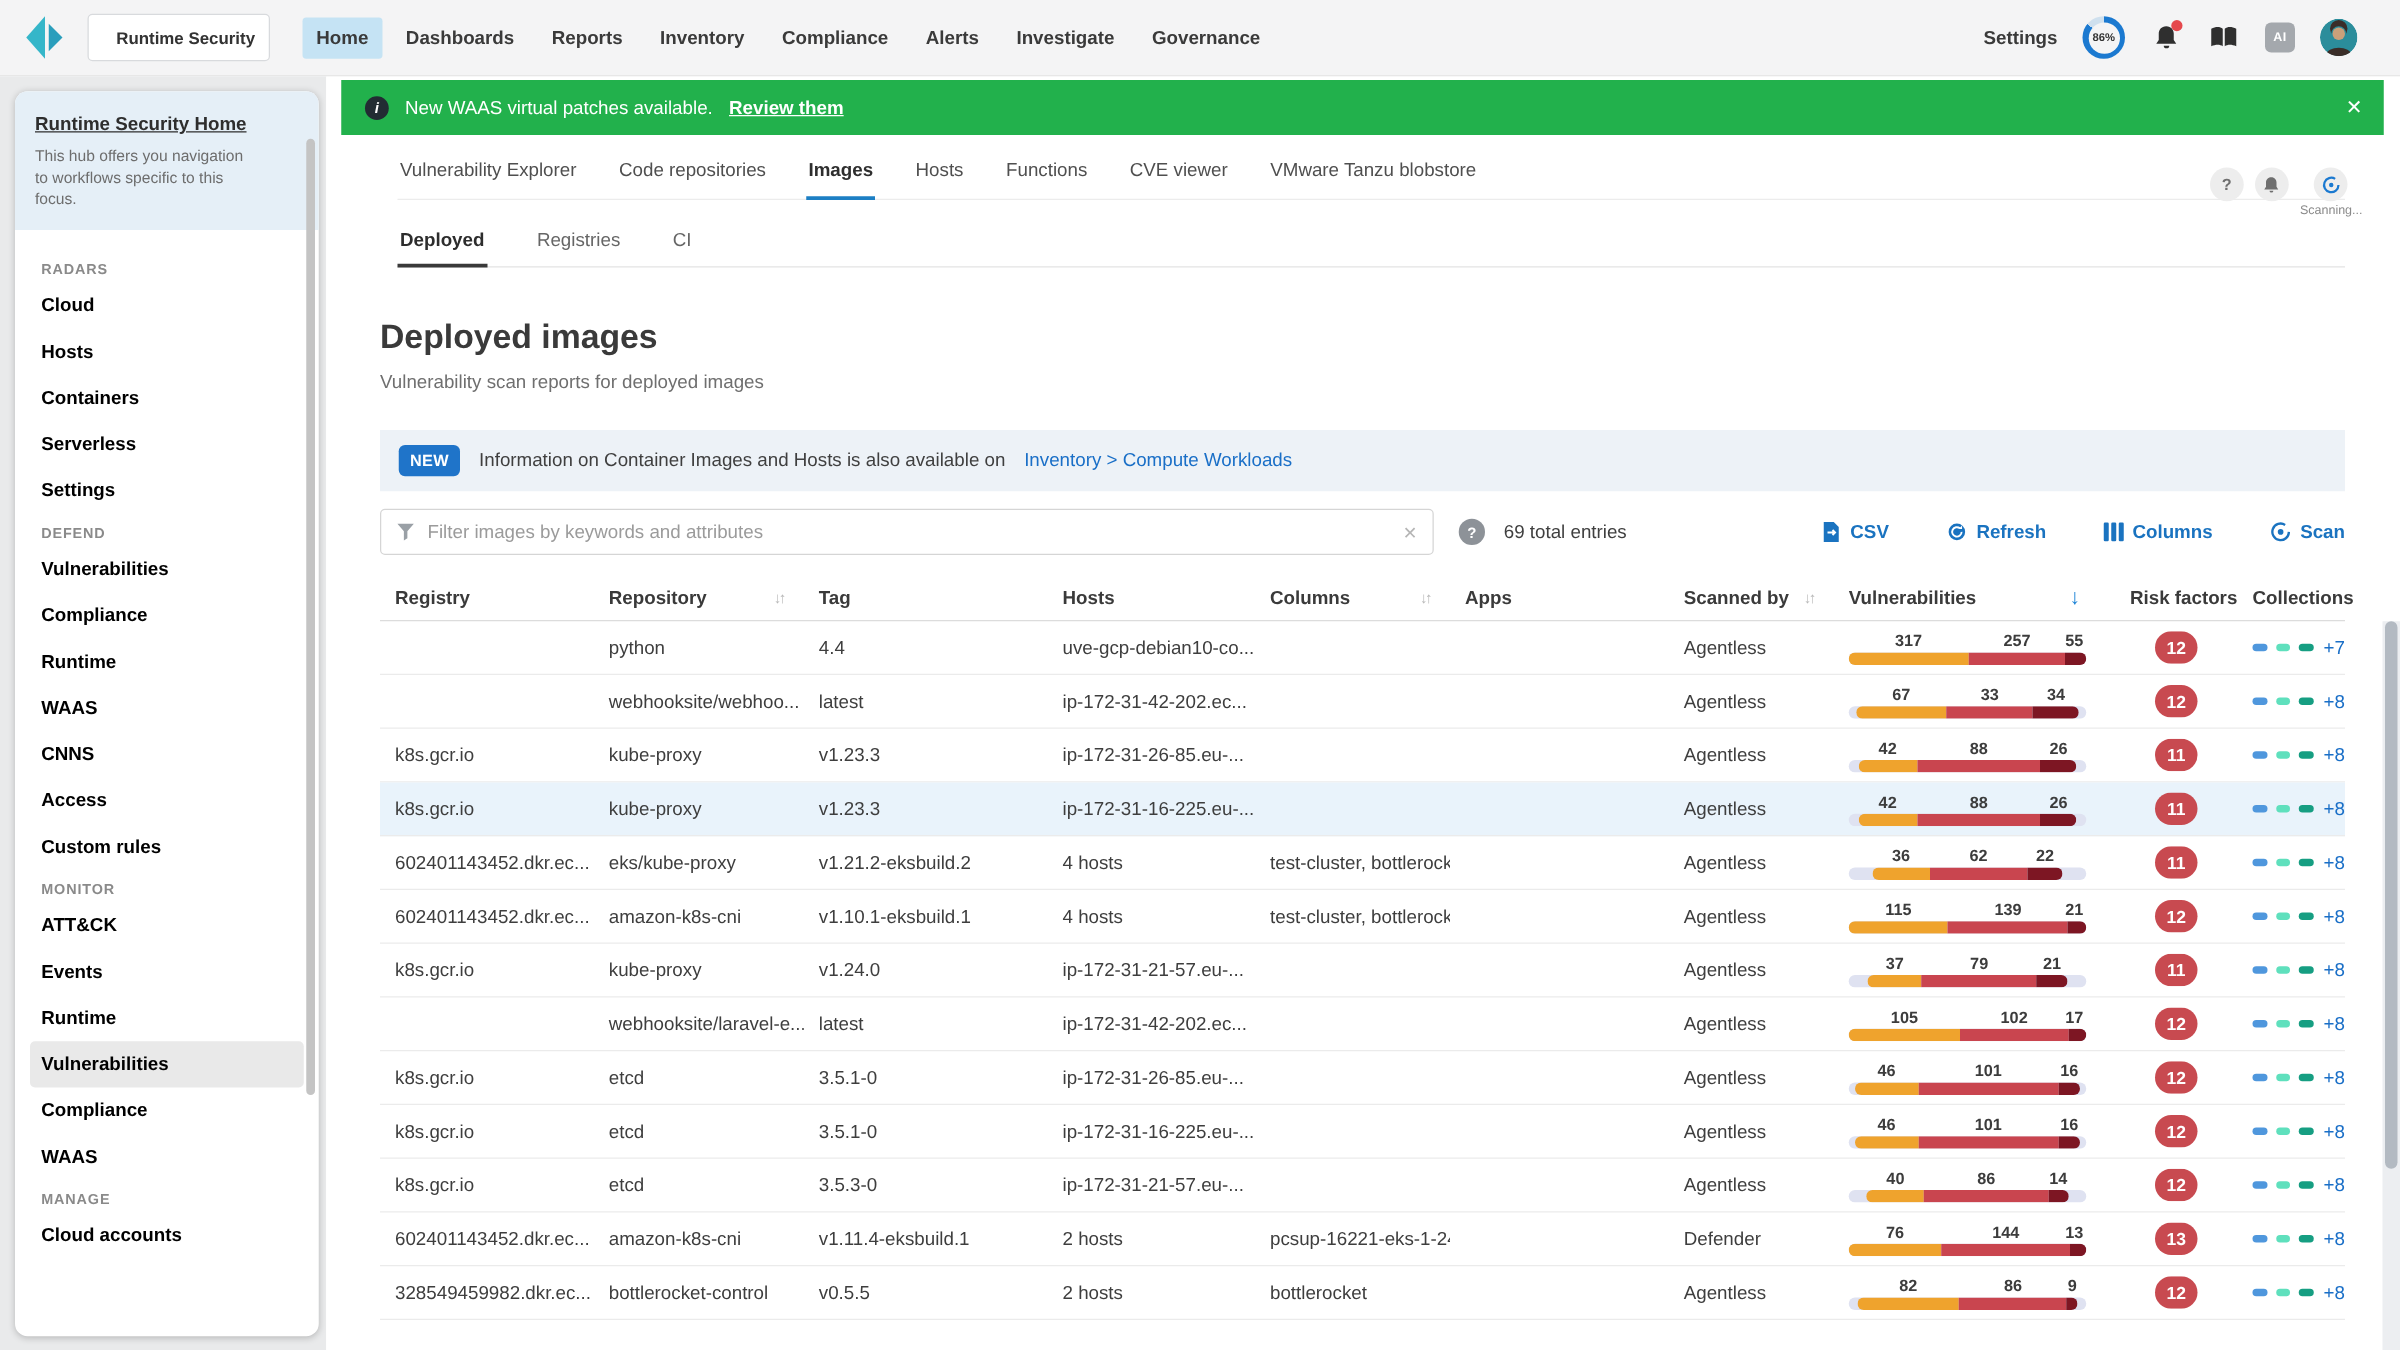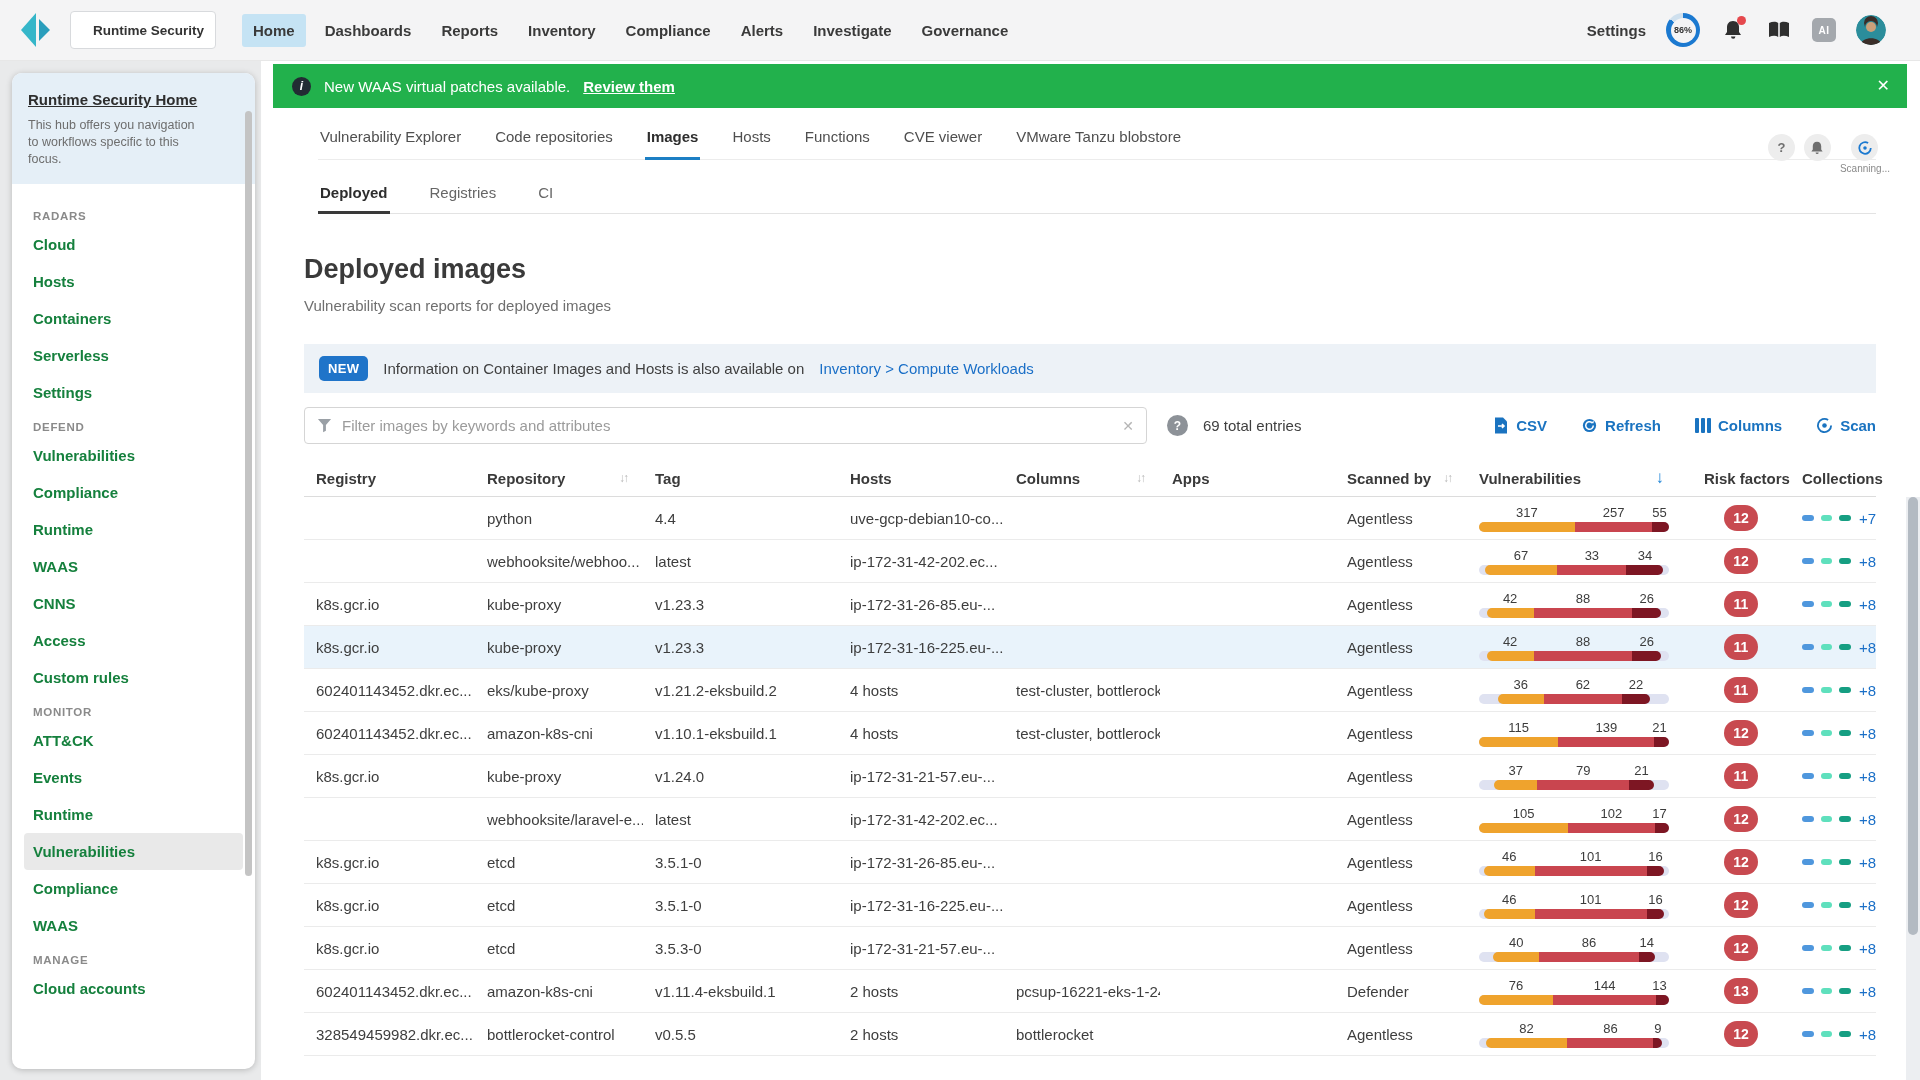--- a/index.html
+++ b/index.html
@@ -33,21 +33,21 @@
   
   .left-bg { position:absolute; top:61px; left:0; width:261px; bottom:0; background:#e9eaeb; }
   .sidebar { position:absolute; left:12px; top:73px; width:243px; height:996px; background:#fff; border-radius:10px;
              box-shadow:0 1px 6px rgba(0,0,0,.22); overflow:hidden; z-index:5; }
   .sb-head { background:#e5eff7; padding:18px 16px 16px; }
   .sb-title { font-size:15px; font-weight:bold; color:#2e2e2e; text-decoration:underline; }
   .sb-desc { font-size:12.5px; color:#6d6d6d; line-height:1.35; margin-top:9px; width:176px; }
   .sb-section { margin-top:26px; }
   .sb-section + .sb-section { margin-top:10px; }
   .sb-section-label { font-size:11.5px; font-weight:bold; color:#8a8a8a; letter-spacing:.7px; padding:0 21px; margin-bottom:4px; }
-  .sb-item { font-size:15px; font-weight:600; color:#15803d; padding:10px 9px; margin:0 12px; border-radius:4px; cursor:pointer; }
+  .sb-item { font-size:15px; font-weight:600; color:#000000; padding:10px 9px; margin:0 12px; border-radius:4px; cursor:pointer; }
   .sb-item.selected { background:#e9e9e9; }
   .sb-scroll { position:absolute; right:3px; top:38px; width:7px; height:765px; background:#c4c4c4; border-radius:4px; }
 
   
   .main { position:absolute; left:261px; top:61px; right:0; bottom:0; background:#fff; overflow:hidden; }
 
   .banner { margin:3px 13px 0 12px; height:44px; background:#22b14c; color:#fff; display:flex; align-items:center;
             font-size:15px; position:relative; padding:0 19px; gap:13px; }
   .info-icon { width:19px; height:19px; border-radius:50%; background:#222c33; color:#fff; display:flex; align-items:center;
                justify-content:center; font-size:12px; font-weight:bold; font-style:italic; flex:0 0 auto; }
@@ -82,37 +82,37 @@
 
   .toolbar { margin:14px 44px 0 43px; width:1572px; display:flex; align-items:center; }
   .filter-box { width:843px; height:37px; border:1px solid #d5d5d5; border-radius:4px; background:#fff; display:flex;
                 align-items:center; padding:0 12px; gap:10px; }
   .filter-input { border:none; outline:none; flex:1; font-size:15px; color:#333; font-family:"Liberation Sans",sans-serif; background:transparent; }
   .filter-input::placeholder { color:#9b9b9b; }
   .clear-x { color:#b5b5b5; font-size:14px; cursor:pointer; }
   .help-badge { width:21px; height:21px; border-radius:50%; background:#8d9298; color:#fff; font-size:12px; font-weight:bold;
                 display:flex; align-items:center; justify-content:center; margin-left:20px; cursor:pointer; }
   .total-entries { font-size:15px; color:#3f3f3f; margin-left:15px; }
-  .toolbar-actions { margin-left:auto; display:flex; gap:34px; }
+  .toolbar-actions { margin-left:auto; display:flex; gap:46px; }
   .action { color:#1a73c0; font-size:15px; font-weight:600; display:flex; gap:7px; align-items:center; cursor:pointer; }
   .cols-icon { display:flex; gap:2px; } .cols-icon span { width:4px; height:15px; background:#1a73c0; border-radius:1px; }
 
   
   .table { margin:16px 0 0 43px; width:1572px; font-size:15px; }
   .thead { display:flex; font-weight:bold; color:#3a3a3a; border-bottom:1px solid #dcdcdc; height:37px; align-items:center; }
   .hc { display:flex; align-items:center; padding-left:12px; height:100%; }
   .trow { display:flex; border-bottom:1px solid #ebebeb; height:43px; align-items:center; cursor:pointer; }
   .trow.hl { background:#e9f3fb; }
   .c { padding-left:12px; white-space:nowrap; overflow:hidden; }
   .w-reg{width:171px;} .w-repo{width:168px;} .w-tag{width:195px;} .w-hosts{width:166px;} .w-clu{width:156px;}
   .w-apps{width:175px;} .w-scan{width:132px;} .w-vul{width:225px;} .w-risk{width:98px;} .w-coll{width:86px;}
   .sort-pair { color:#b9b9b9; font-size:12px; letter-spacing:-2px; margin-left:auto; margin-right:16px; font-weight:normal; cursor:pointer; }
   .sort-desc { color:#1c83d6; font-size:17px; margin-left:auto; margin-right:28px; cursor:pointer; }
 
-  .vwrap { width:190px; }
+  .vwrap { width:190px;font-weight:bold; }
   .vlabels { position:relative; height:17px; font-size:13px; color:#3c3c3c; }
   .vlabel { position:absolute; transform:translateX(-50%); white-space:nowrap; }
   .vtrack { height:10px; border-radius:5px; background:#dfe2f1; position:relative; }
   .vfill { position:absolute; top:0; bottom:0; display:flex; border-radius:5px; overflow:hidden; }
   .seg { height:100%; } .seg-o{ background:#efa32d; } .seg-r{ background:#c9454f; } .seg-d{ background:#7d1623; }
 
   .w-risk.c { display:flex; justify-content:center; padding-left:0; }
   .risk-badge { min-width:34px; height:26px; border-radius:13px; background:#c84a50; color:#fff; font-weight:bold; font-size:14px;
                 display:flex; align-items:center; justify-content:center; padding:0 9px; }
   .w-coll.c { display:flex; align-items:center; gap:7px; }

